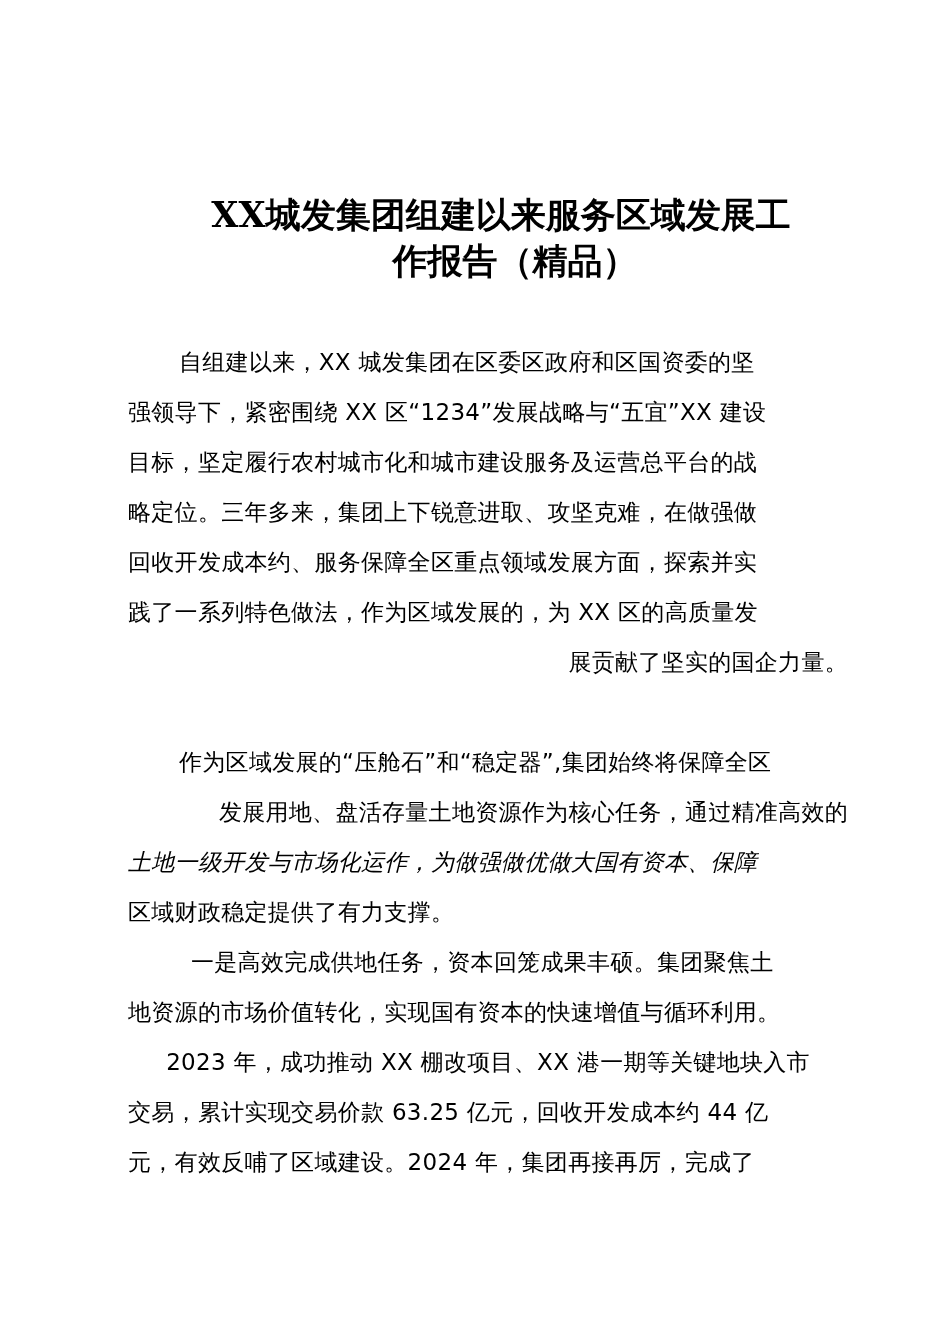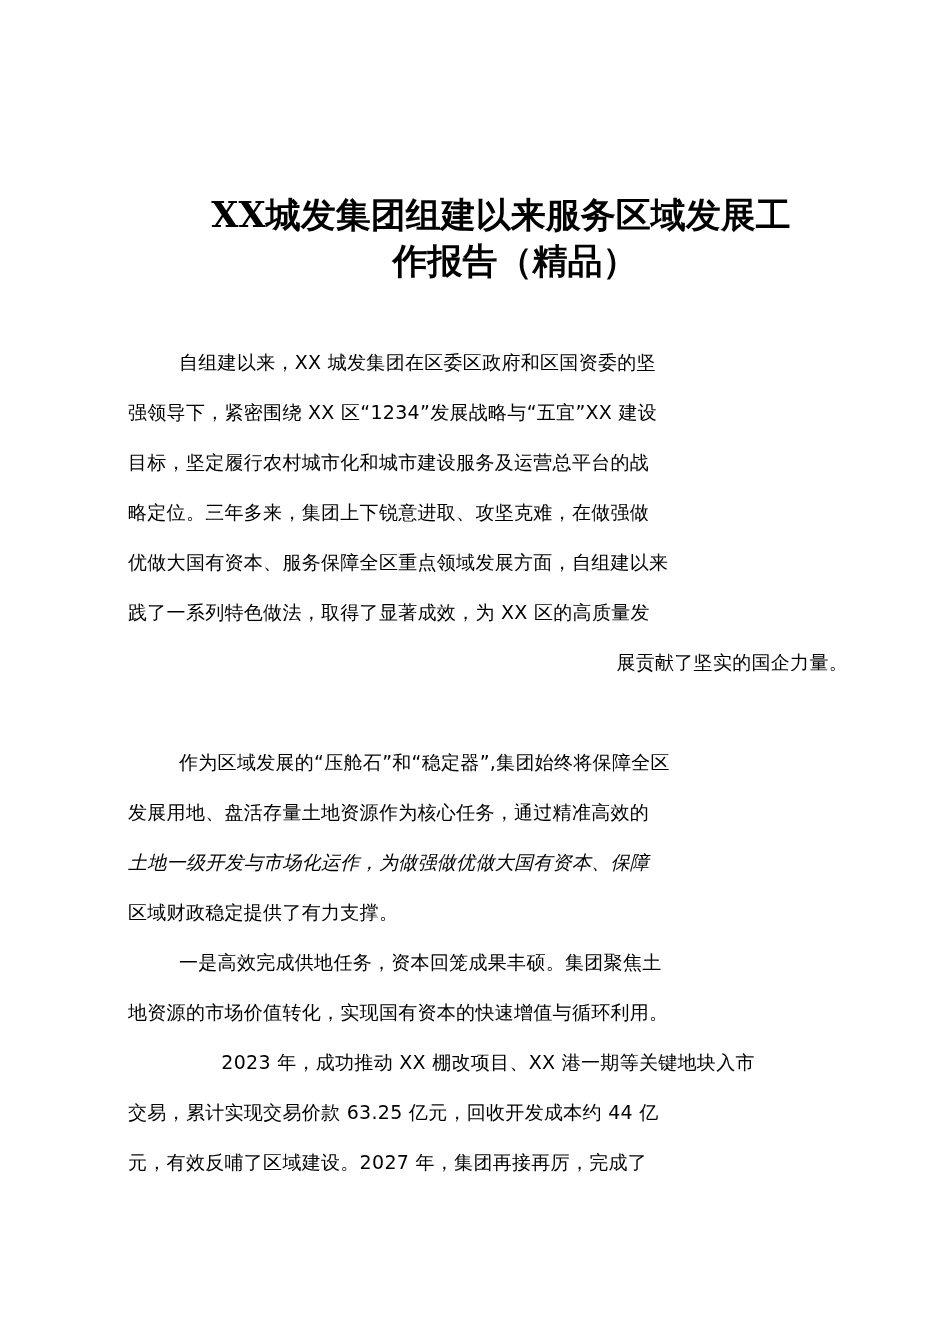--- a/index.html
+++ b/index.html
@@ -34,55 +34,55 @@
       line-height: 50px;
       letter-spacing: 0px;
       white-space: nowrap;
     }
     .title.l1 { top: 190px; left: 26px; }
     .title.l2 { top: 236px; left: 0px; width: 934px; padding-left: 48px; }
     .line {
       position: absolute;
       left: 128px;
       width: 720px;
-      font-size: 19px;
+      font-size: 23px;
       line-height: 50px;
       white-space: nowrap;
       letter-spacing: 0.3px;
     }
     .line.indent { left: 179px; }
     .line.bold { font-weight: bold; }
   </style>
 </head>
 <body>
 
 <div class="page">
 
   <div class="title l1">XX城发集团组建以来服务区域发展工</div>
   <div class="title l2">作报告（精品）</div>
 
   <div>
     <div class="line indent" style="top:337px;">自组建以来，XX 城发集团在区委区政府和区国资委的坚</div>
     <div class="line" style="top:387px;">强领导下，紧密围绕 XX 区“1234”发展战略与“五宜”XX 建设</div>
     <div class="line" style="top:437px;">目标，坚定履行农村城市化和城市建设服务及运营总平台的战</div>
     <div class="line" style="top:487px;">略定位。三年多来，集团上下锐意进取、攻坚克难，在做强做</div>
-    <div class="line" style="top:537px;">优做大国有资本、服务保障全区重点领域发展方面，自组建以来</div>
-    <div class="line" style="top:587px;">践了一系列特色做法，取得了显著成效，为 XX 区的高质量发</div>
+    <div class="line" style="top:537px;">回收开发成本约、服务保障全区重点领域发展方面，探索并实</div>
+    <div class="line" style="top:587px;">践了一系列特色做法，作为区域发展的，为 XX 区的高质量发</div>
     <div class="line" style="top:637px;text-align:right;">展贡献了坚实的国企力量。</div>
   </div>
 
 
   <div>
     <div class="line indent" style="top:737px;">作为区域发展的“压舱石”和“稳定器”,集团始终将保障全区</div>
-    <div class="line" style="top:787px;">发展用地、盘活存量土地资源作为核心任务，通过精准高效的</div>
+    <div class="line" style="top:787px;text-align:right;">发展用地、盘活存量土地资源作为核心任务，通过精准高效的</div>
     <div class="line" style="top:837px;font-style:italic;">土地一级开发与市场化运作，为做强做优做大国有资本、保障</div>
     <div class="line" style="top:887px;">区域财政稳定提供了有力支撑。</div>
   </div>
 
   <div>
-    <div class="line indent" style="top:937px;">一是高效完成供地任务，资本回笼成果丰硕。集团聚焦土</div>
+    <div class="line indent" style="top:937px;margin-left:12px;">一是高效完成供地任务，资本回笼成果丰硕。集团聚焦土</div>
     <div class="line" style="top:987px;">地资源的市场价值转化，实现国有资本的快速增值与循环利用。</div>
     <div class="line" style="top:1037px;text-align:center;">2023 年，成功推动 XX 棚改项目、XX 港一期等关键地块入市</div>
     <div class="line" style="top:1087px;">交易，累计实现交易价款 63.25 亿元，回收开发成本约 44 亿</div>
-    <div class="line" style="top:1137px;">元，有效反哺了区域建设。2027 年，集团再接再厉，完成了</div>
+    <div class="line" style="top:1137px;">元，有效反哺了区域建设。2024 年，集团再接再厉，完成了</div>
   </div>
 
 </div>
 
 </body></html>

